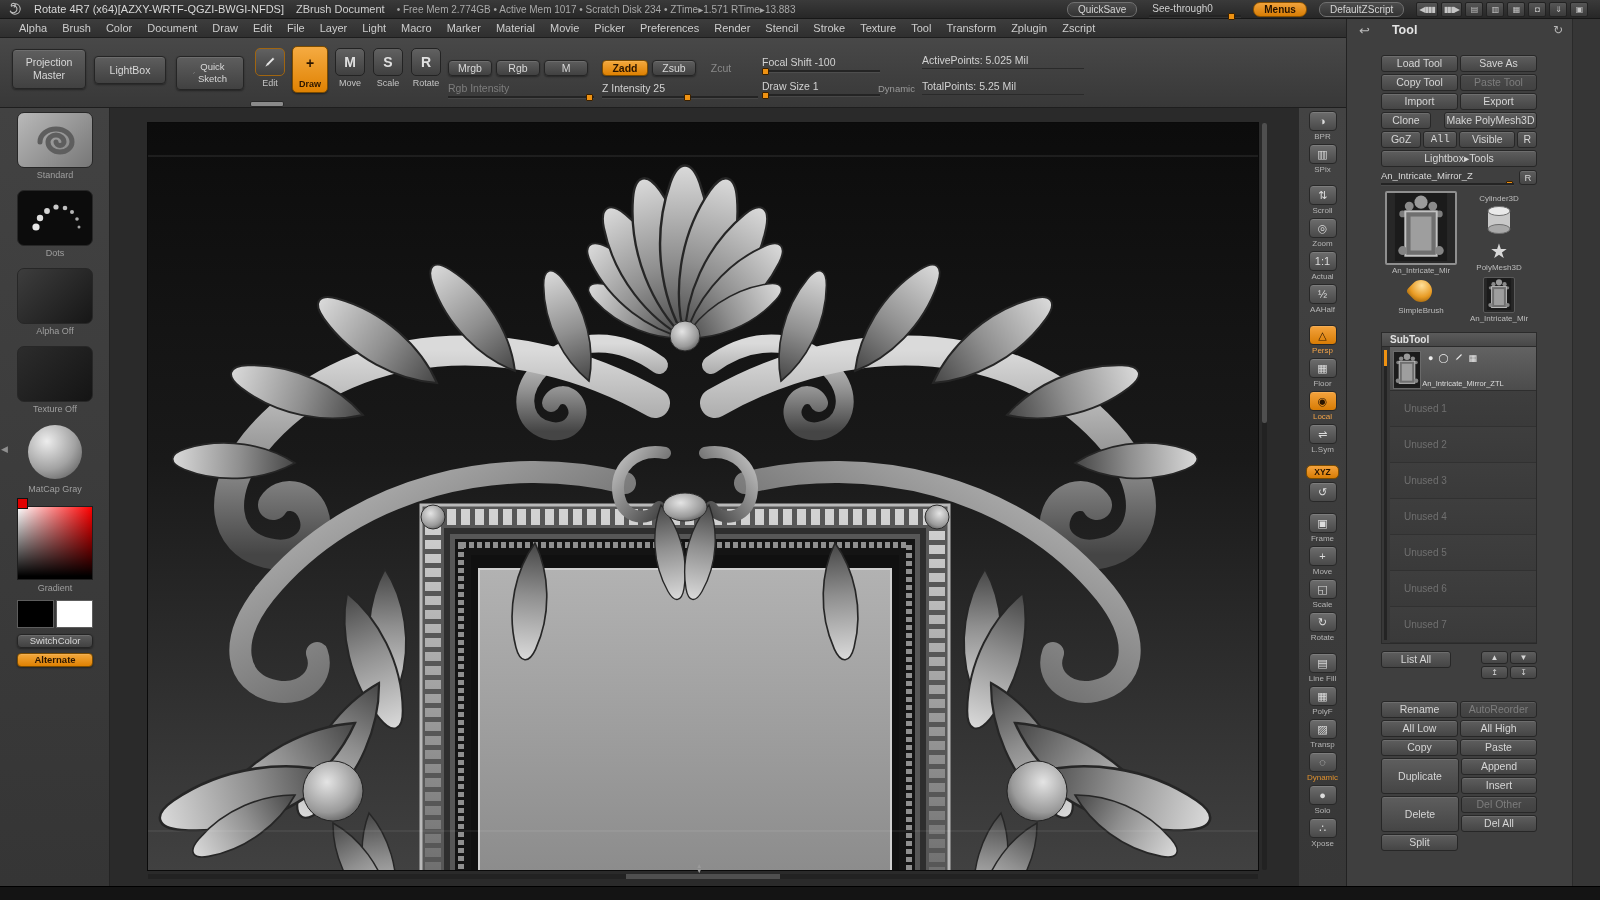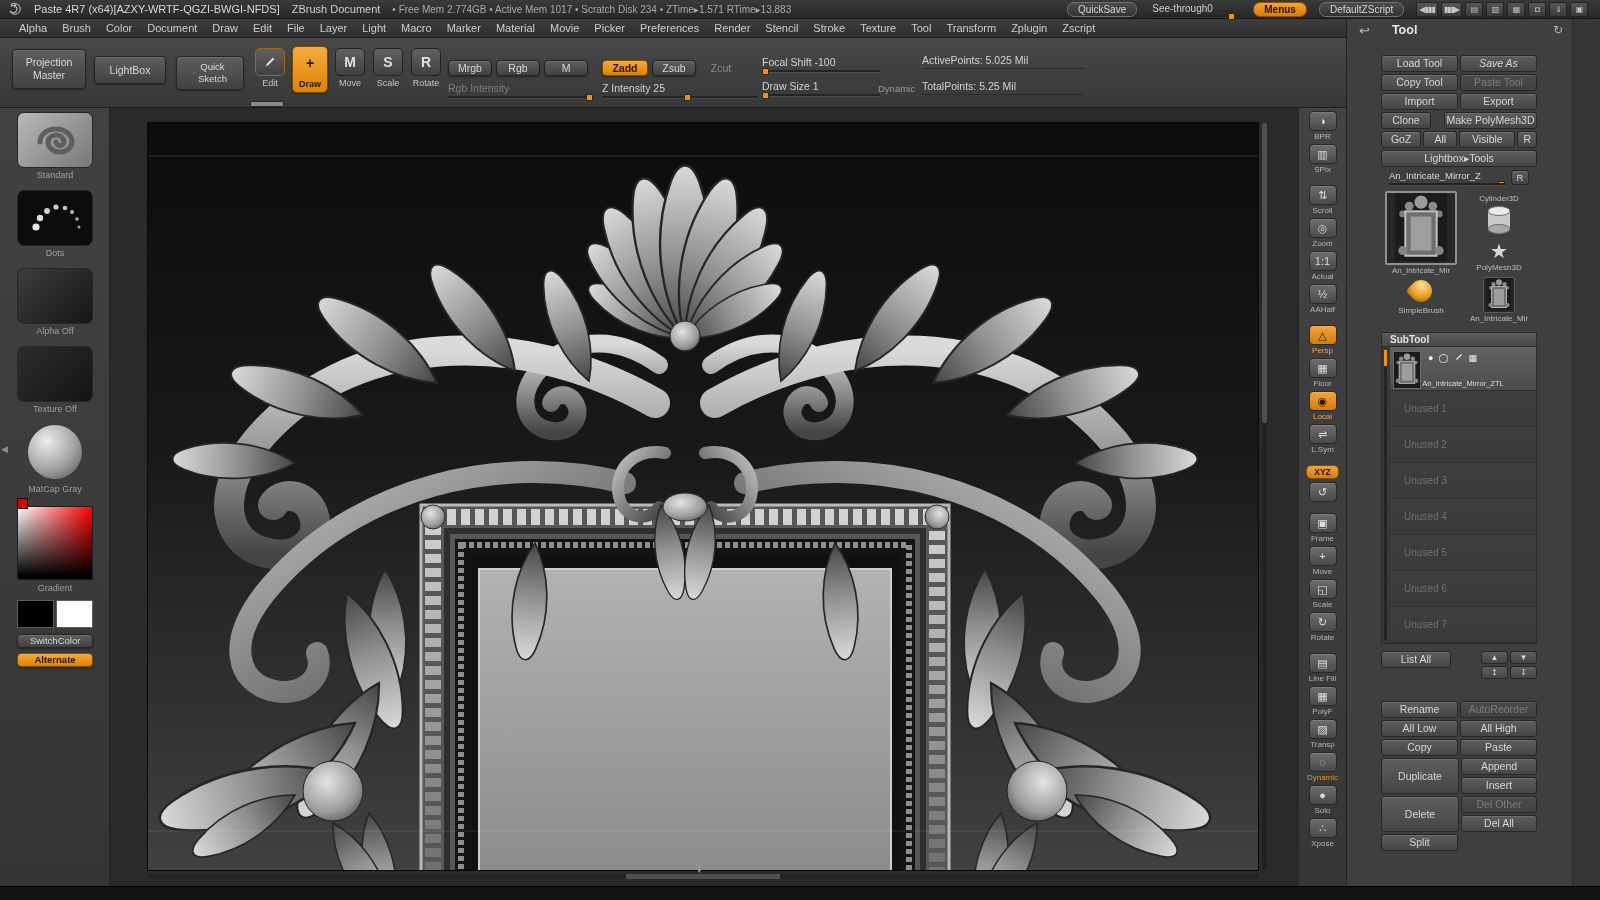--- a/index.html
+++ b/index.html
@@ -87,21 +87,21 @@
 .panel-edge{position:absolute;right:0;top:0;width:28px;height:100%;background:#363636;border-left:1px solid #2a2a2a}
 .tp-header{position:absolute;left:0;top:0;width:226px;height:22px;display:flex;align-items:center;padding:0 10px 0 12px}
 .tp-back{color:#bbbbbb;font-size:13px;cursor:pointer}
 .tp-title{margin-left:22px;font-size:12.5px;font-weight:700;color:#e4e4e4}
 .tp-refresh{margin-left:auto;color:#b5b5b5;font-size:12px;cursor:pointer}
 #tp-content{position:absolute;left:34px;top:36px;width:156px}
 .tp-row{display:flex;gap:2px;margin-bottom:2px}
 .tp-btn{flex:1;height:17px;line-height:15px;font-size:10.5px;background:linear-gradient(#5e5e5e,#454545);border:1px solid #272727;border-radius:3px;color:#d6d6d6;text-align:center;box-shadow:inset 0 1px 0 rgba(255,255,255,.1);cursor:pointer;overflow:hidden;white-space:nowrap}
 .tp-btn.dim{color:#7d7d7d;background:linear-gradient(#4b4b4b,#414141)}
 .tp-btn.tall{height:36px;line-height:34px}
-.tp-namerow{display:flex;gap:5px;margin:3px 8px 2px;align-items:flex-end}
+.tp-namerow{display:flex;gap:5px;margin:3px 0 2px;align-items:flex-end}
 .tp-slider{position:relative;flex:1;height:15px;font-size:9.5px;color:#d8d8d8;border-bottom:2px solid #242424;box-shadow:0 1px 0 rgba(255,255,255,.06);white-space:nowrap;overflow:hidden}
 .tp-rbtn{flex:0 0 18px;height:15px;line-height:13px;font-size:9.5px}
 .tp-thumbs{display:grid;grid-template-columns:80px 76px;margin:5px 0 6px}
 .inv-cell{display:flex;flex-direction:column;align-items:center;justify-content:flex-start;cursor:pointer;padding:1px 0}
 .inv-big{grid-row:1/3}
 .inv-label{font-size:8px;color:#bdbdbd;margin-top:1px;text-align:center}
 .inv-frame{background:#272727;border:2px solid #8f8f8f;border-radius:2px}
 .inv-small-frame{background:#272727;border:1px solid #5a5a5a;border-radius:2px}
 .cyl-label-top{flex-direction:column-reverse}
 .cyl-label-top .inv-label{margin:0 0 1px}
@@ -154,21 +154,21 @@
 </svg>
 
 <div id="app">
 
   <div id="titlebar">
     <span>
         <svg class="logo-svg" width="14" height="14" viewBox="0 0 14 14">
           <path d="M7,7 m0,-5.2 a5.2,5.2 0 1,1 -4.9,6.9 a3.6,3.6 0 1,0 1.3,-4.6 a2,2 0 1,1 2.4,1.2" stroke="#bcbcbc" stroke-width="1.1" fill="none"></path>
         </svg>
       </span>
-    <span class="tb-title">Paste 4R7 (x64)[AZXY-WRTF-QGZI-BWGI-NFDS]</span>
+    <span class="tb-title">Rotate 4R7 (x64)[AZXY-WRTF-QGZI-BWGI-NFDS]</span>
     <span class="tb-doc">ZBrush Document</span>
     <span class="tb-stats">•  Free Mem 2.774GB    •  Active Mem 1017    •  Scratch Disk 234    •  ZTime▸1.571  RTime▸13.883</span>
     <span style="margin-left:auto"></span>
     <button class="tb-btn">QuickSave</button>
     <span class="tb-slider">
       <span>See-through</span>
       <span>0</span>
       <span class="sl-handle" style="left: calc(90% - 4px);"></span>
     </span>
     <button class="tb-btn orange">Menus</button>
@@ -523,37 +523,37 @@
     <div class="tp-header">
       <span class="tp-back">↩</span>
       <span class="tp-title">Tool</span>
       <span class="tp-refresh">↻</span>
     </div>
 
     <div id="tp-content">
       <div id="tp-rows">
           <div class="tp-row">
             <button class="tp-btn" style="flex-grow: 1;">Load Tool</button>
-            <button class="tp-btn" style="flex-grow: 1; font-style: italic;">Save As</button>
+            <button class="tp-btn" style="flex-grow: 1;">Save As</button>
           </div>
           <div class="tp-row">
             <button class="tp-btn" style="flex-grow: 1;">Copy Tool</button>
             <button class="tp-btn dim" style="flex-grow: 1;">Paste Tool</button>
           </div>
           <div class="tp-row">
             <button class="tp-btn" style="flex-grow: 1;">Import</button>
             <button class="tp-btn" style="flex-grow: 1;">Export</button>
           </div>
           <div class="tp-row">
             <button class="tp-btn" style="flex-grow: 1;">Clone</button>
             <button class="tp-btn" style="flex-grow: 1.9; margin-left: 11px;">Make PolyMesh3D</button>
           </div>
           <div class="tp-row">
             <button class="tp-btn" style="flex-grow: 1.2;">GoZ</button>
-            <button class="tp-btn" style="flex-grow: 1;">All</button>
+            <button class="tp-btn" style="flex-grow: 1; font-family: Liberation Mono, monospace;">All</button>
             <button class="tp-btn" style="flex-grow: 1.7;">Visible</button>
             <button class="tp-btn" style="flex-grow: 0.55;">R</button>
           </div>
           <div class="tp-row">
             <button class="tp-btn" style="flex-grow: 1;">Lightbox▸Tools</button>
           </div>
         </div>
 
       <div class="tp-namerow">
         <div class="tp-slider">

